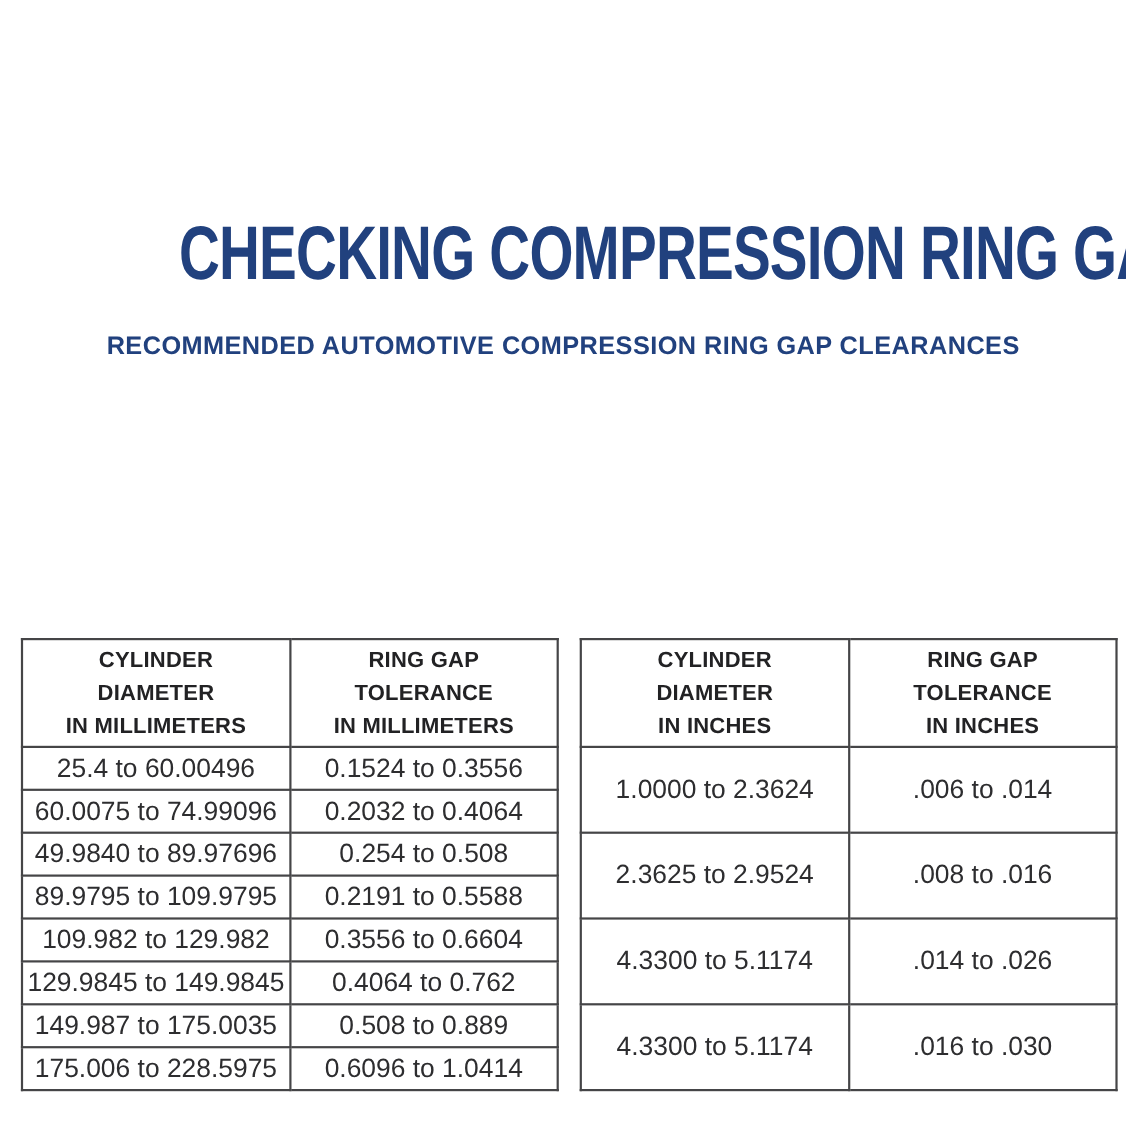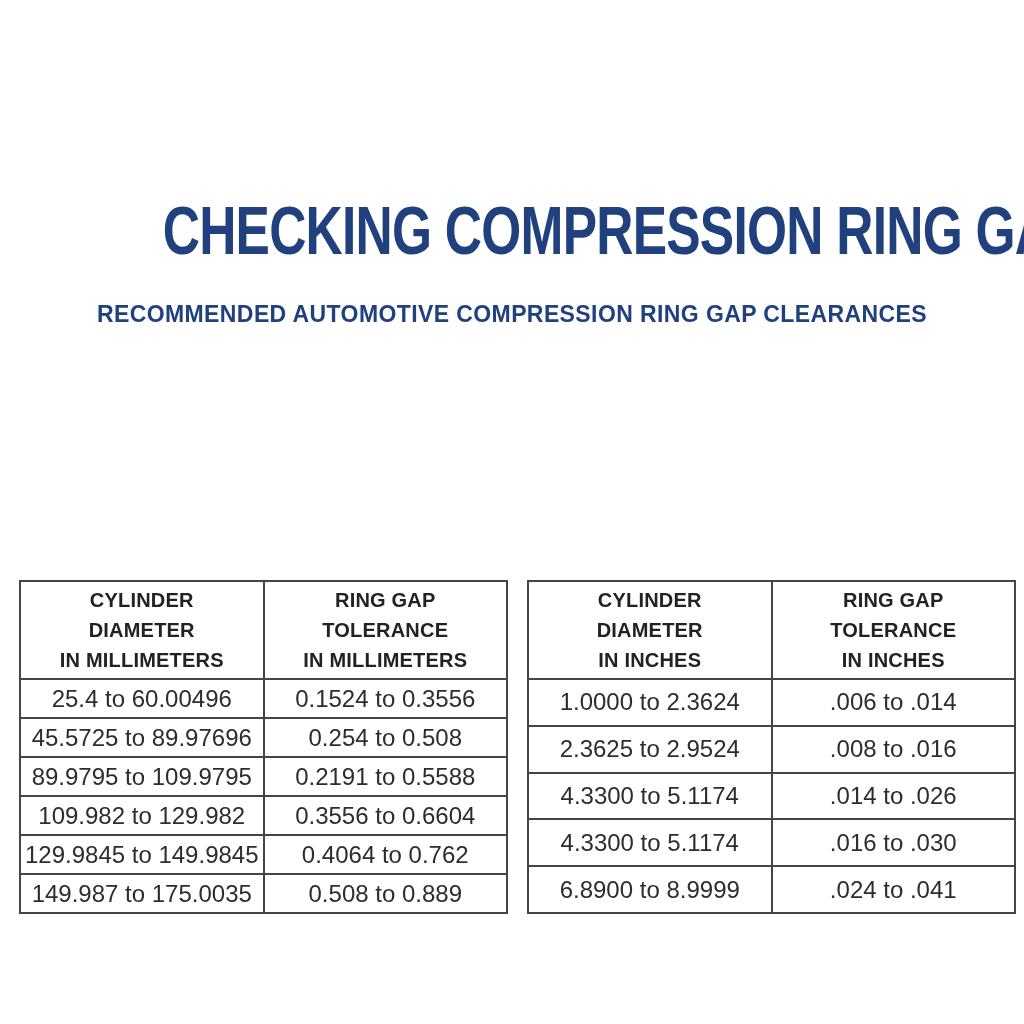--- a/index.html
+++ b/index.html
@@ -94,38 +94,46 @@
             <th>CYLINDER<br>DIAMETER<br>IN MILLIMETERS</th>
             <th>RING GAP<br>TOLERANCE<br>IN MILLIMETERS</th>
           </tr>
         </thead>
         <tbody>
           <tr>
             <td>25.4 to 60.00496</td>
             <td>0.1524 to 0.3556</td>
           </tr>
           <tr>
-            <td>45.5725 to 89.97696</td>
+            <td>60.0075 to 74.99096</td>
+            <td>0.2032 to 0.4064</td>
+          </tr>
+          <tr>
+            <td>49.9840 to 89.97696</td>
             <td>0.254 to 0.508</td>
           </tr>
           <tr>
             <td>89.9795 to 109.9795</td>
             <td>0.2191 to 0.5588</td>
           </tr>
           <tr>
             <td>109.982 to 129.982</td>
             <td>0.3556 to 0.6604</td>
           </tr>
           <tr>
             <td>129.9845 to 149.9845</td>
             <td>0.4064 to 0.762</td>
           </tr>
           <tr>
             <td>149.987 to 175.0035</td>
             <td>0.508 to 0.889</td>
+          </tr>
+          <tr>
+            <td>175.006 to 228.5975</td>
+            <td>0.6096 to 1.0414</td>
           </tr>
         </tbody>
       </table>
     <table class="gap-table">
         <thead>
           <tr>
             <th>CYLINDER<br>DIAMETER<br>IN INCHES</th>
             <th>RING GAP<br>TOLERANCE<br>IN INCHES</th>
           </tr>
         </thead>
@@ -139,21 +147,17 @@
             <td>.008 to .016</td>
           </tr>
           <tr>
             <td>4.3300 to 5.1174</td>
             <td>.014 to .026</td>
           </tr>
           <tr>
             <td>4.3300 to 5.1174</td>
             <td>.016 to .030</td>
           </tr>
-          <tr>
-            <td>6.8900 to 8.9999</td>
-            <td>.024 to .041</td>
-          </tr>
         </tbody>
       </table>
   </section>
 
 </main>
 
 </body></html>

